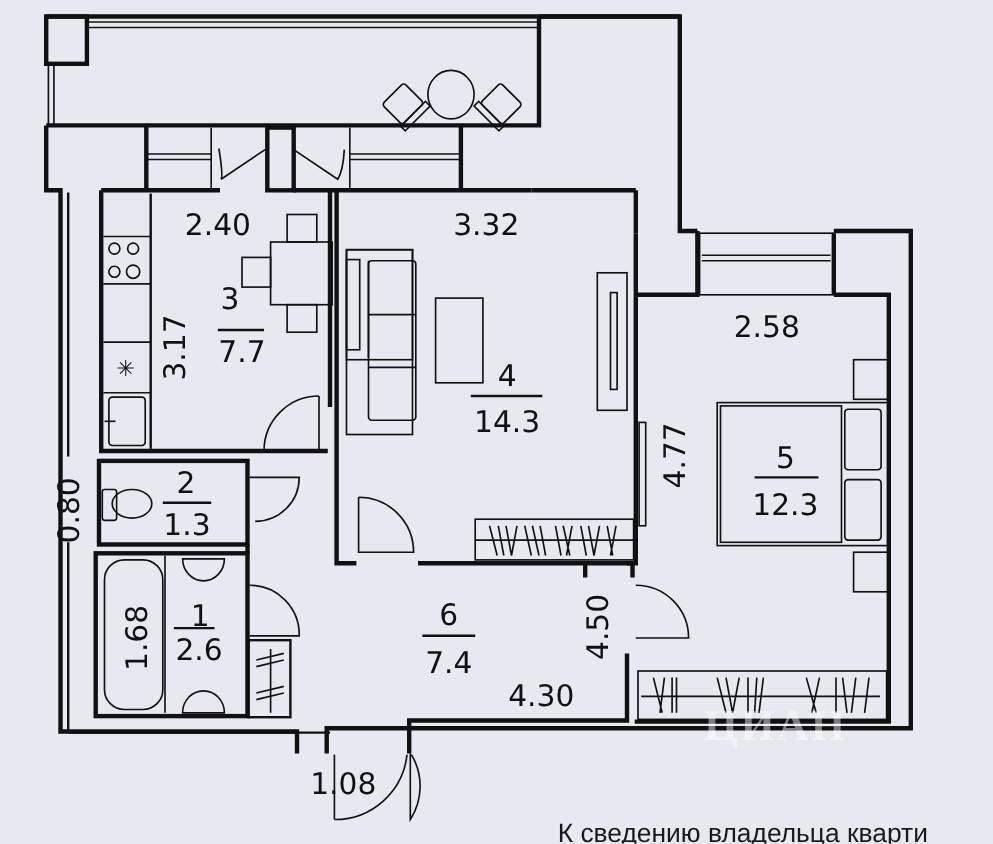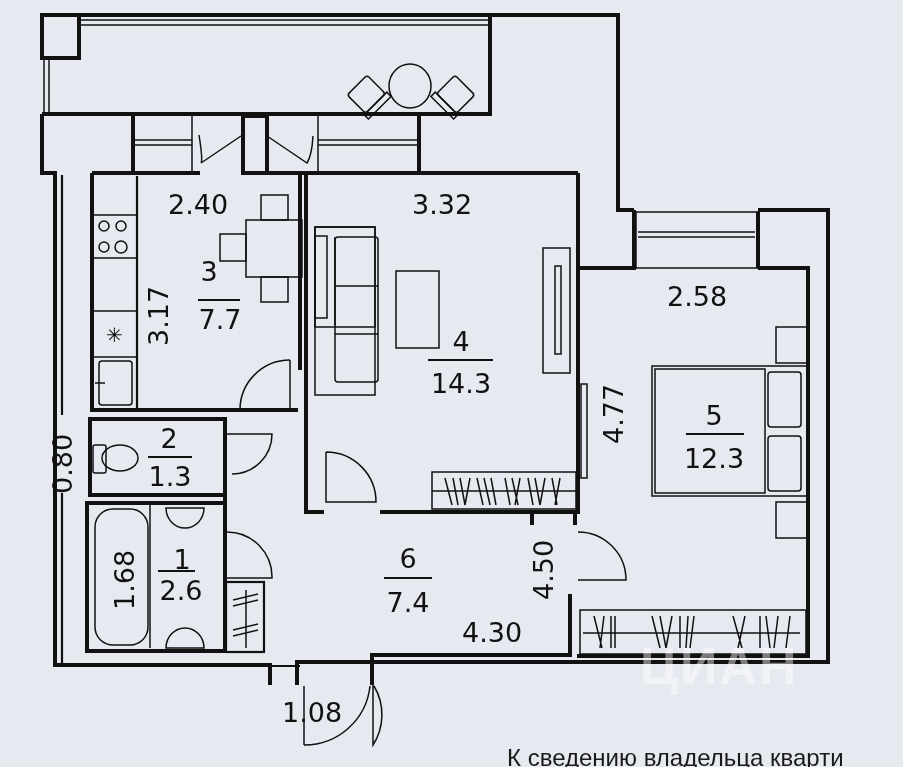--- a/index.html
+++ b/index.html
@@ -5,21 +5,21 @@
   html, body { margin:0; padding:0; }
   body { width:903px; height:767px; background:#e6e9f0; overflow:hidden; position:relative; font-family:"DejaVu Sans", sans-serif; }
   svg { position:absolute; left:0; top:0; }
   .wall { fill:none; stroke:#111; stroke-width:4; stroke-linejoin:miter; }
   .thin { fill:none; stroke:#111; stroke-width:1.5; }
   .med { fill:none; stroke:#111; stroke-width:2.2; }
   .lbl { font-family:"DejaVu Sans", sans-serif; fill:#111; }
   .dim { font-size:27px; }
   .num { font-size:27px; }
   .footer { position:absolute; left:507px; top:744px; font-family:"Liberation Sans", sans-serif; font-size:24px; color:#1a1a1a; white-space:nowrap; }
-  .wm { position:absolute; left:640px; top:636px; font-family:Liberation Sans, sans-serif; font-size:52px; font-weight:bold; color:rgba(255,255,255,0.45); letter-spacing:2px; }
+  .wm { position:absolute; left:640px; top:636px; font-family:Liberation Serif, serif; font-size:40px; font-weight:bold; color:rgba(255,255,255,0.45); letter-spacing:2px; }
 </style>
 </head>
 <body>
 
 <svg width="903" height="767" viewBox="0 0 903 767">
 
   <g>
     <rect class="wall" x="42" y="15" width="37" height="43"></rect>
     <line class="wall" x1="42" y1="15" x2="618" y2="15"></line>
     <line class="thin" x1="79" y1="20" x2="490" y2="20"></line>

